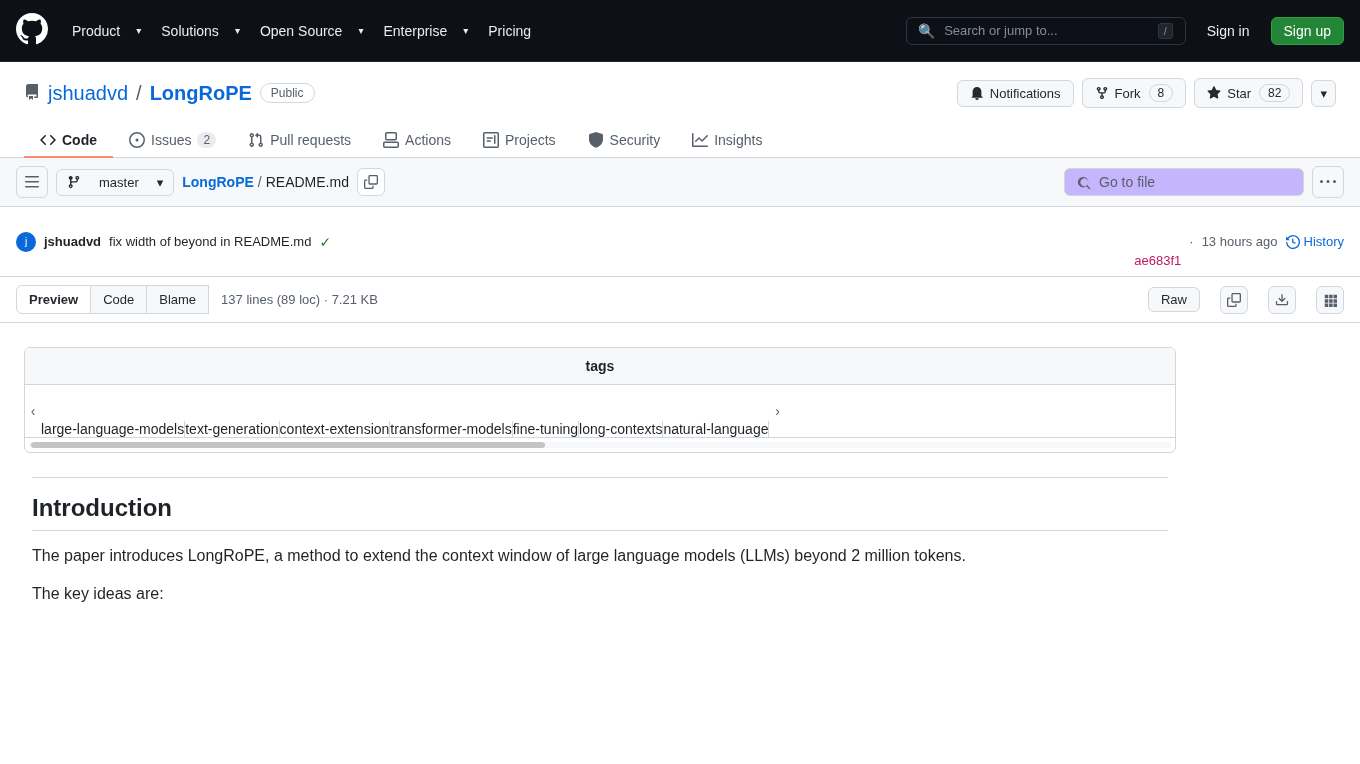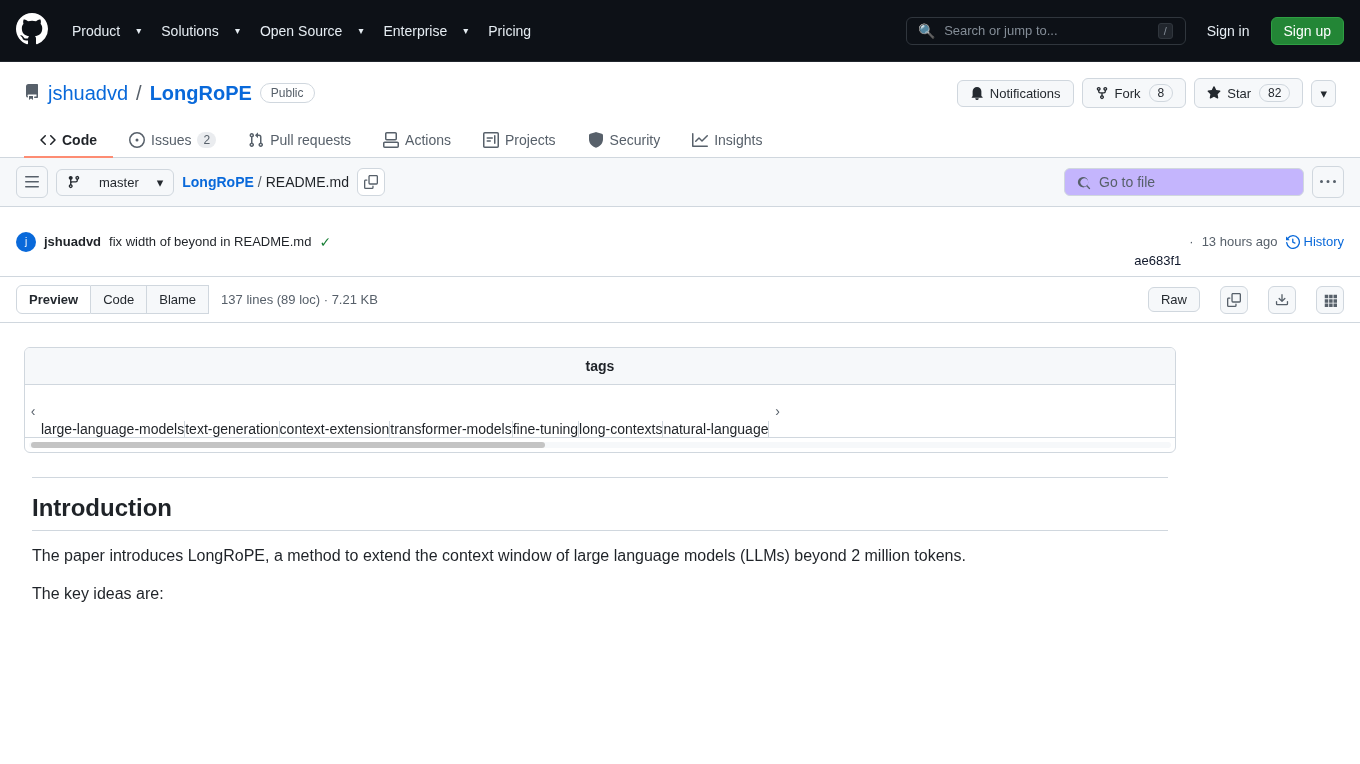--- a/index.html
+++ b/index.html
@@ -48,21 +48,21 @@
     .goto-file { margin-left: auto; display: flex; align-items: flex-end; gap: 8px; padding: 5px 12px; border: 1px solid #d0d7de; border-radius: 6px; background: #c4b5fd; color: #57606a; font-size: 14px; width: 240px; cursor: pointer; }
     .more-btn { width: 32px; height: 32px; display: flex; align-items: center; justify-content: center; border: 1px solid #d0d7de; border-radius: 6px; background: #f6f8fa; cursor: pointer; color: #57606a; }
 
     
     .commit-row { display: flex; align-items: center; padding: 8px 16px; gap: 8px; border-bottom: 1px solid #d0d7de; background: #fff; font-size: 13px; }
     .avatar { width: 20px; height: 20px; border-radius: 50%; background: #0969da; display: flex; align-items: center; justify-content: center; color: #fff; font-size: 10px; }
     .commit-author { color: #1f2328; font-weight: 600; cursor: pointer; }
     .commit-msg { color: #1f2328; }
     .commit-status { color: #1a7f37; font-size: 14px; }
     .commit-meta { margin-left: auto; display: flex; align-items: center; gap: 8px; color: #57606a; }
-    .commit-hash { color: #0f172a; cursor: pointer; margin-top: 38px; }
+    .commit-hash { color: #be185d; cursor: pointer; margin-top: 38px; }
     .history-btn { display: flex; align-items: center; gap: 4px; color: #0969da; cursor: pointer; font-size: 13px; }
 
     
     .file-view-tabs { display: flex; align-items: center; padding: 8px 16px; gap: 0; border-bottom: 1px solid #d0d7de; }
     .fv-tab { padding: 6px 12px; font-size: 13px; border: 1px solid #d0d7de; background: #f6f8fa; cursor: pointer; color: #24292f; }
     .fv-tab:first-child { border-radius: 6px 0 0 6px; }
     .fv-tab:last-child { border-radius: 0 6px 6px 0; }
     .fv-tab + .fv-tab { border-left: none; }
     .fv-tab.active { background: #fff; font-weight: 600; }
     .file-info { margin-left: 12px; color: #57606a; font-size: 13px; }

